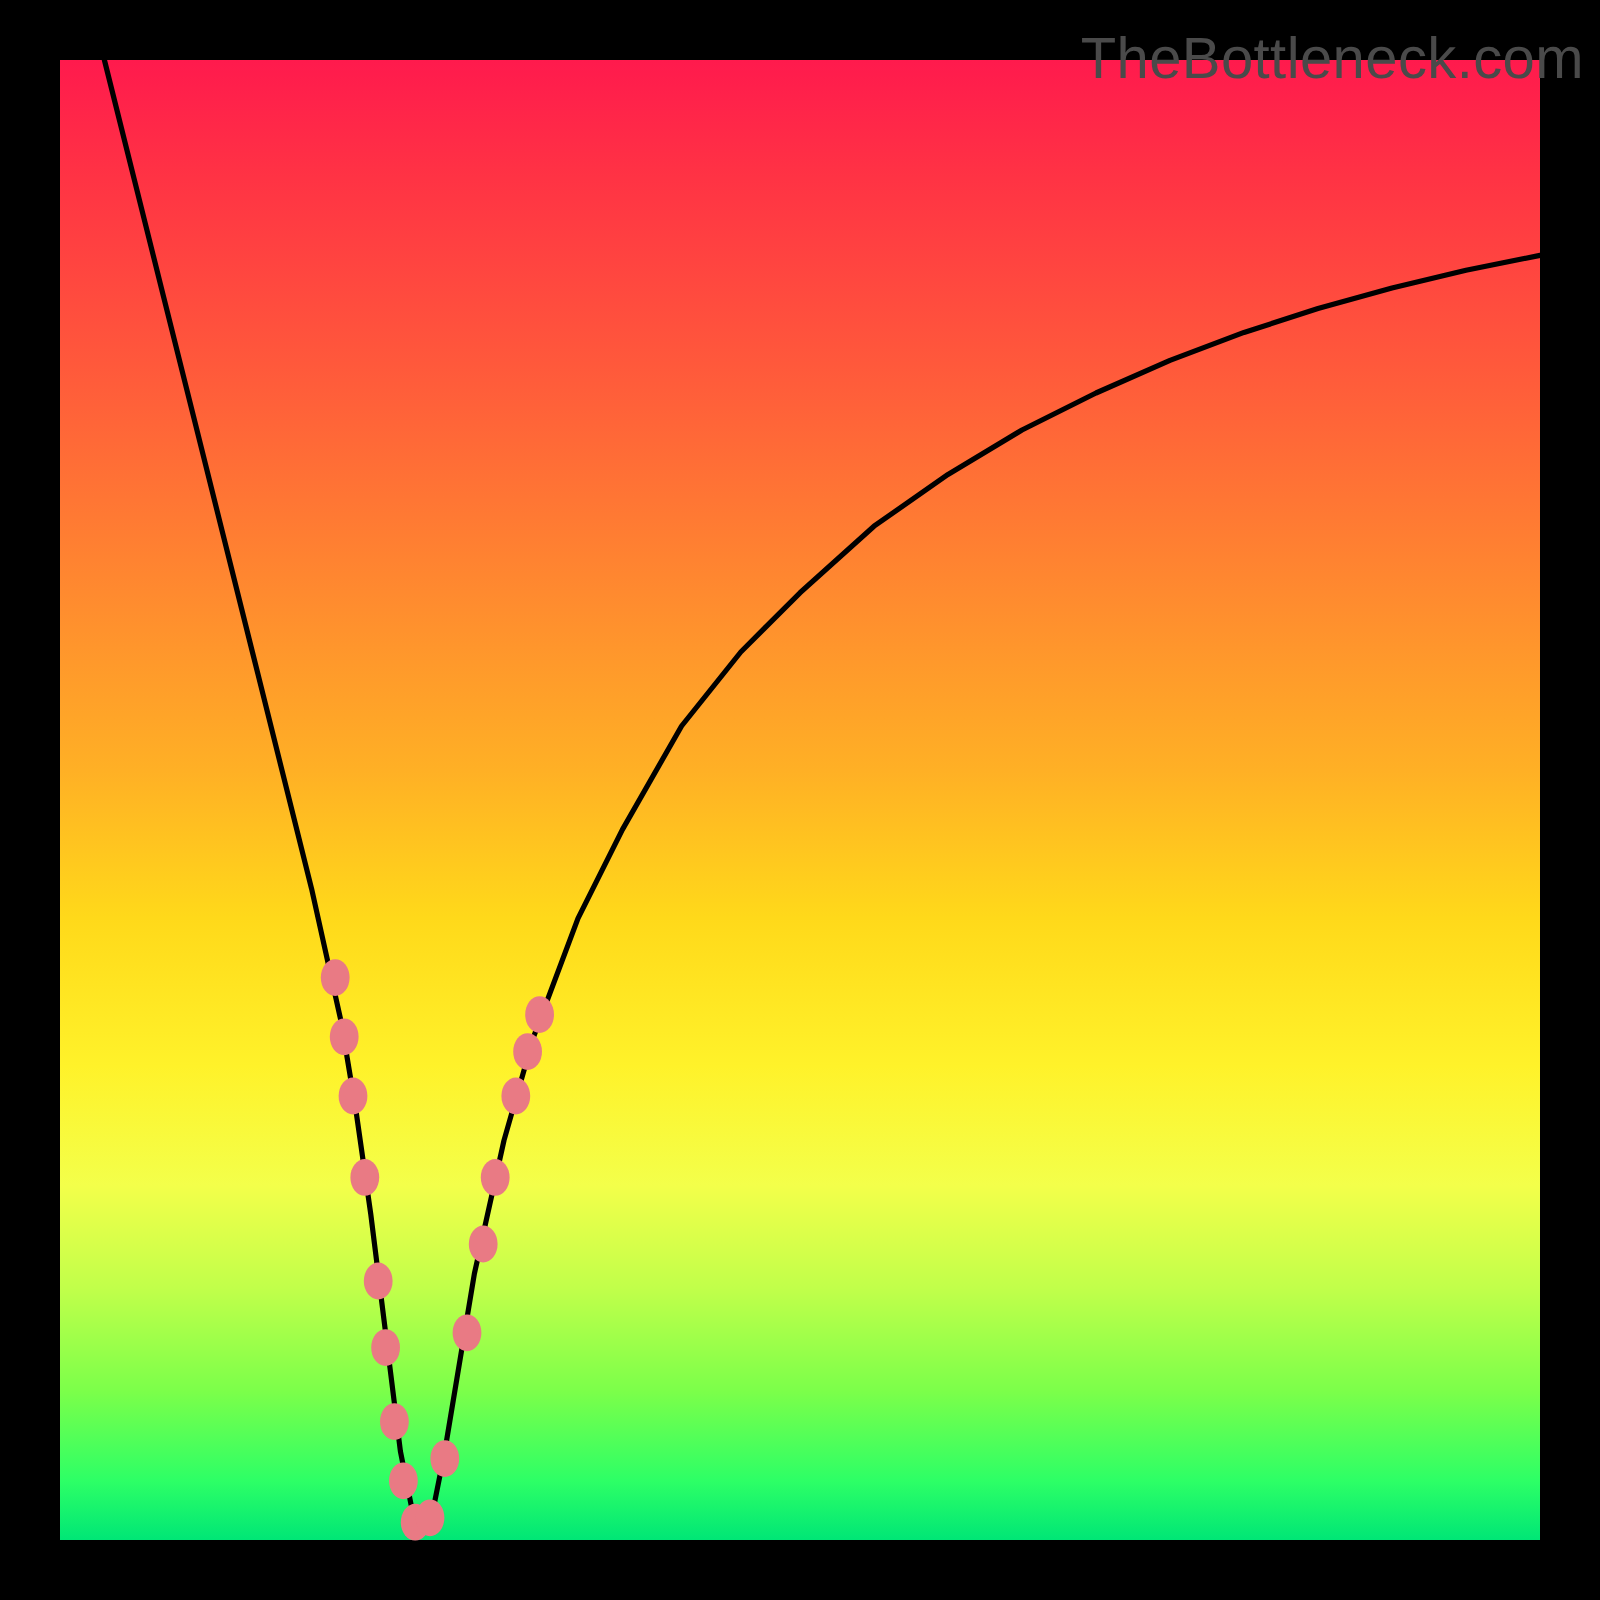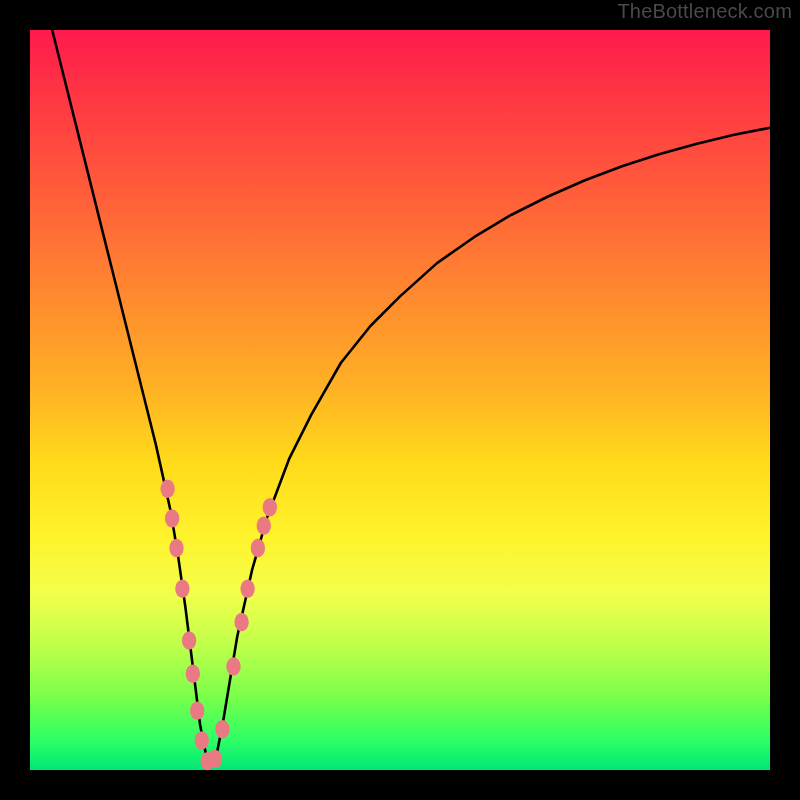--- a/index.html
+++ b/index.html
@@ -43,24 +43,24 @@
   svg.curve {
     position: absolute;
     left: 0;
     top: 0;
     width: 740px;
     height: 740px;
     overflow: visible;
   }
   .watermark {
     position: absolute;
-    top: 0;
+    top: 14px;
     right: 8px;
     color: #4a4a4a;
-    font-size: 20px;
+    font-size: 29px;
     font-weight: 500;
     letter-spacing: 0.2px;
     user-select: none;
   }
 </style>
 </head>
 <body>
 
 <div class="frame">
   <div class="plot">

